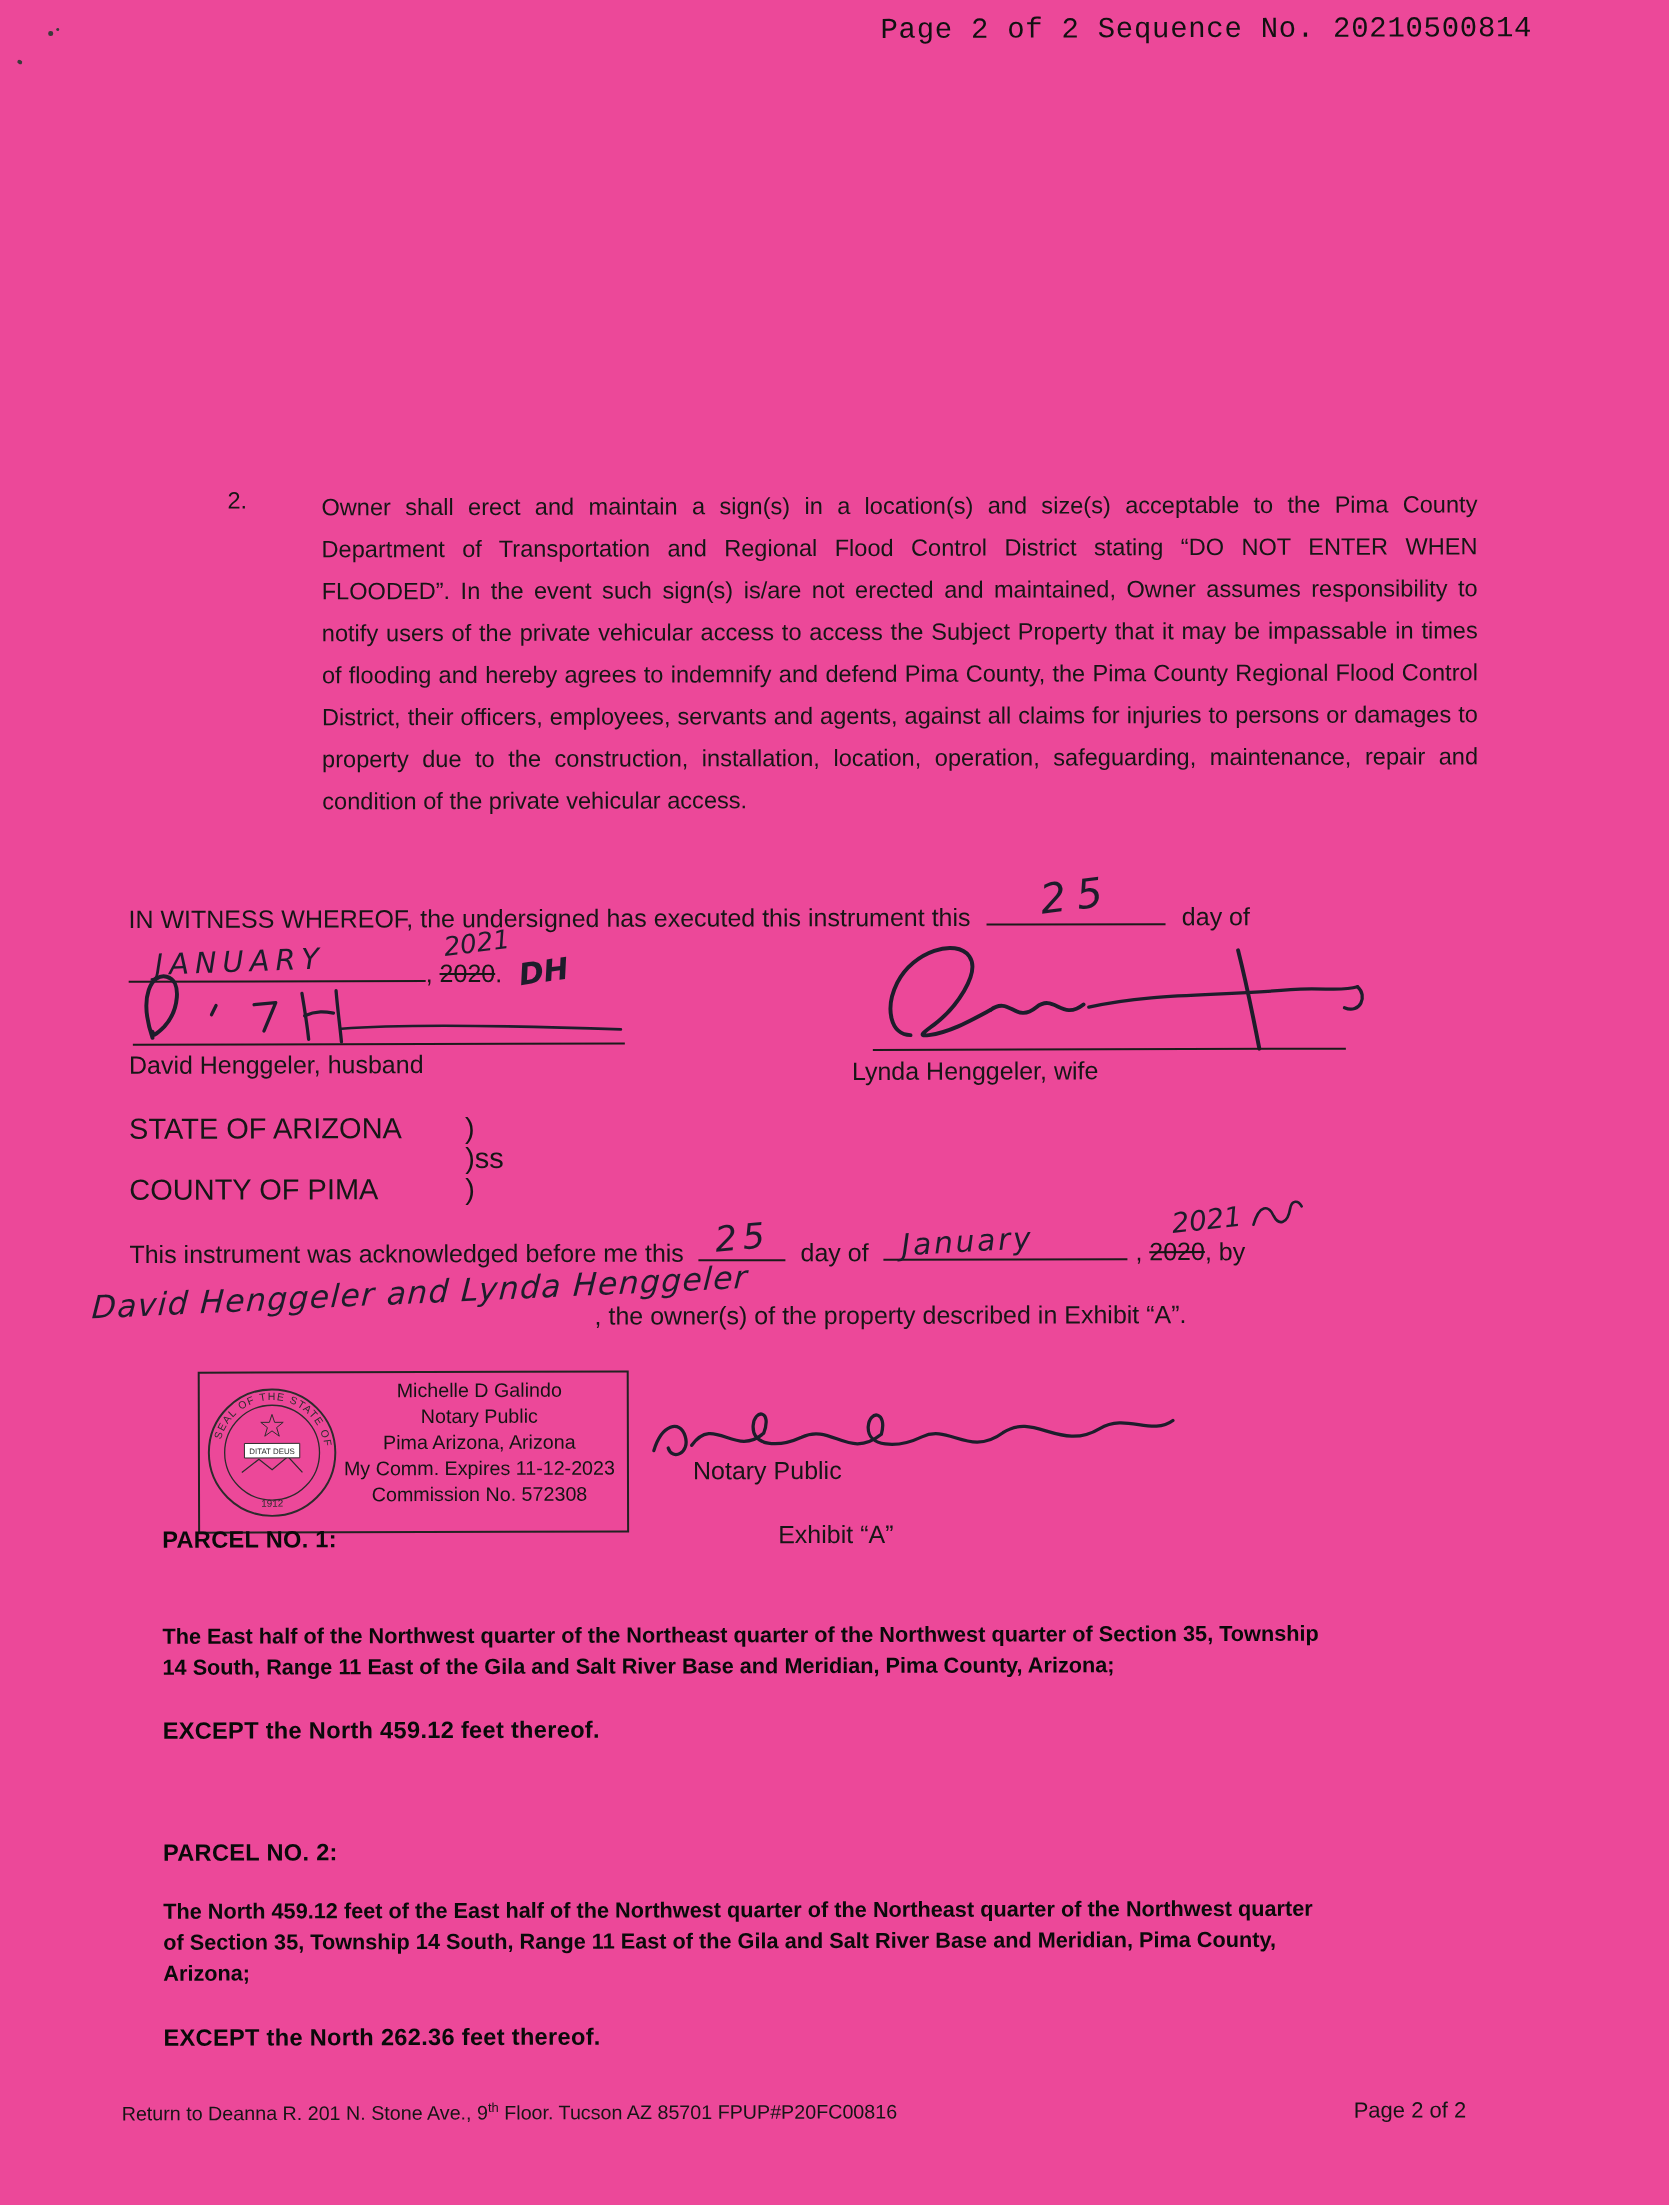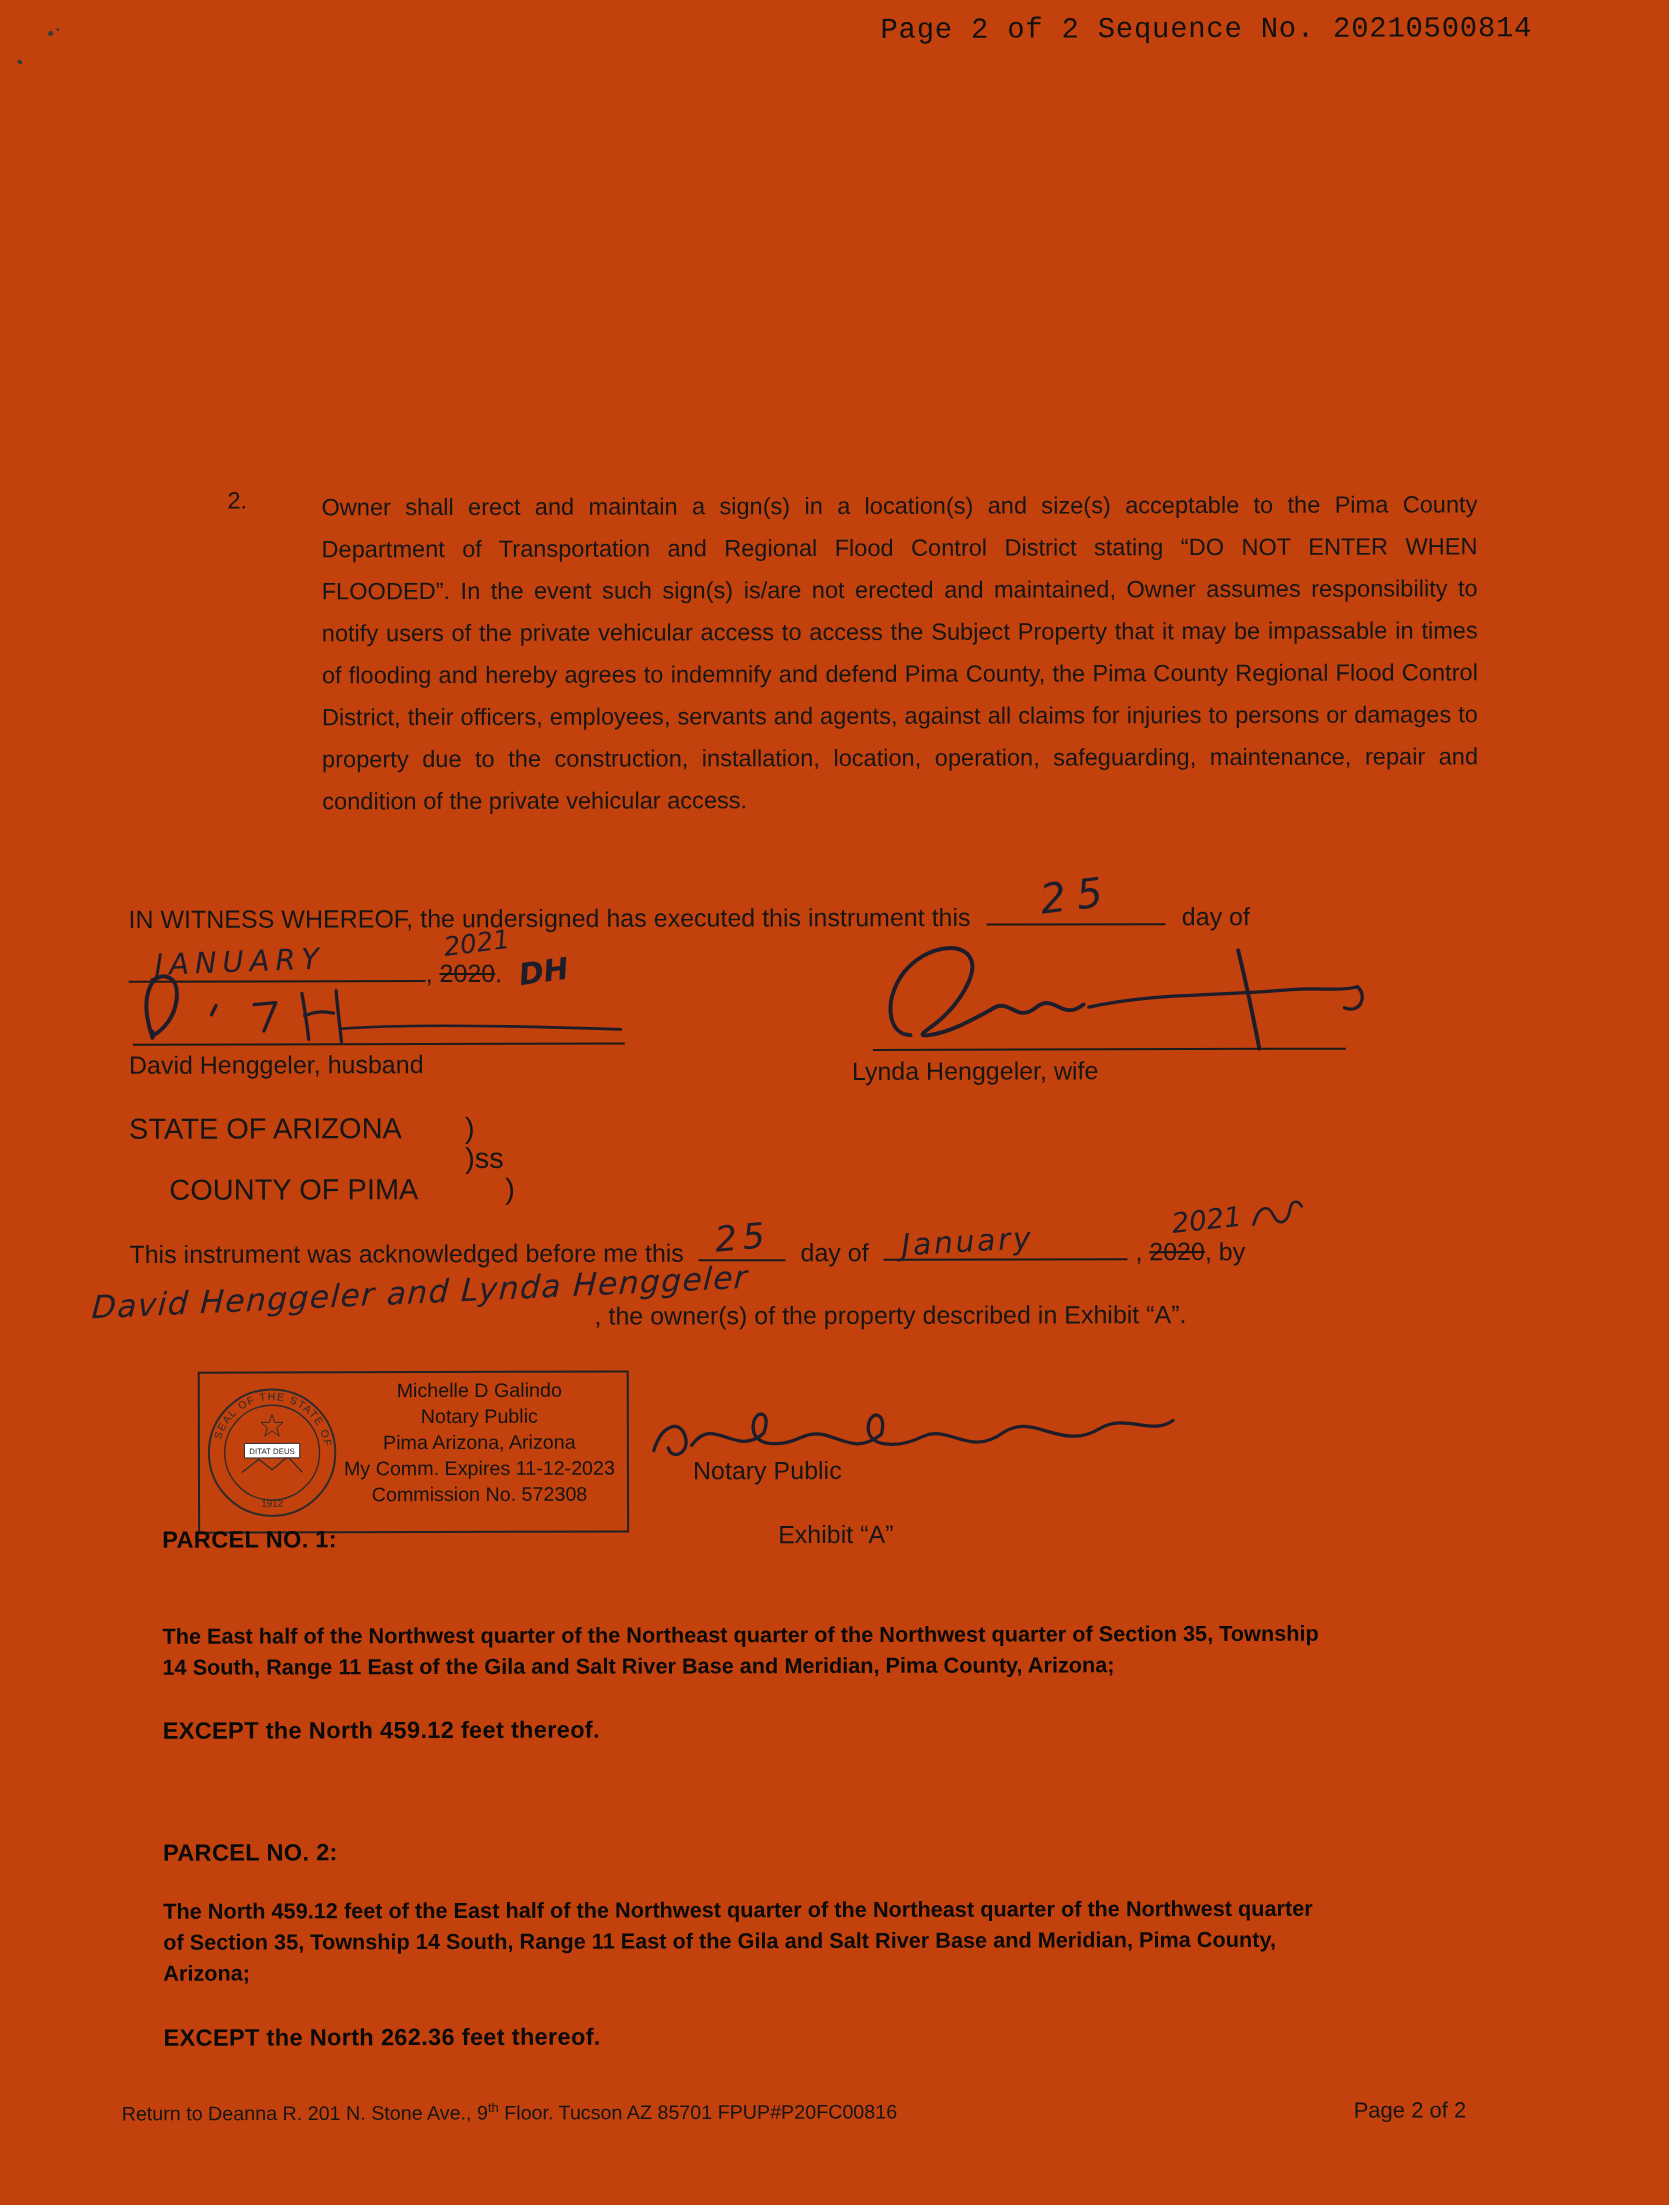--- a/index.html
+++ b/index.html
@@ -1,17 +1,17 @@
 <!DOCTYPE html>
 <html style="font-size:10.5px"><head>
 <meta charset="utf-8">
 <style>
   html,body{margin:0;padding:0;background:#ffffff;}
   .sheet{
-    position:relative;width:1670px;height:2205px;background:#c2410c;
+    position:relative;width:1670px;height:2205px;background:#ec4899;
     font-family:"Liberation Sans","DejaVu Sans",sans-serif;color:#161616;
     overflow:hidden;
   }
   .inner{position:absolute;inset:0;transform:rotate(-0.15deg);transform-origin:50% 50%;}
   .abs{position:absolute;}
   .mono{font-family:"Liberation Mono","DejaVu Sans Mono",monospace;}
   
   .seq-header{top:14.4px;right:135px;font-size:29px;letter-spacing:0.7px;color:#111;}
   
   .speck{position:absolute;background:#3a3a3a;border-radius:50%;}
@@ -113,21 +113,21 @@
   <div class="sig-underline" style="left:873px;top:1049px;width:473px;"></div>
   <div class="sig-label" style="left:852px;top:1057px;">Lynda Henggeler, wife</div>
 
   <div class="venue-row" style="left:129px;top:1111px;">
     <span>STATE OF ARIZONA</span>
     <span class="paren">)</span>
   </div>
   <div class="venue-row" style="left:129px;top:1141px;">
     <span class="paren">)ss</span>
   </div>
-  <div class="venue-row" style="left:129px;top:1172px;margin-left:40px;">
+  <div class="venue-row" style="left:129px;top:1172px;">
     <span>COUNTY OF PIMA</span>
     <span class="paren">)</span>
   </div>
 
   <div class="abs tline" style="left:129px;top:1233px;">
     <span>This instrument was acknowledged before me this</span>
     <span class="blank" style="width:87px;margin:0 7.9px;">
       <span class="hw hw-day2">25</span>
     </span>
     <span>day of</span>

